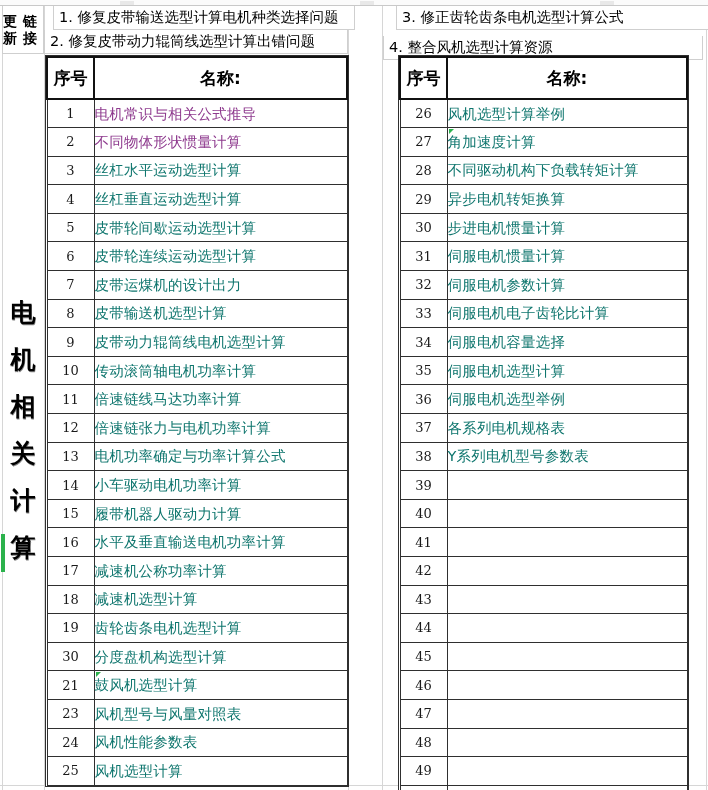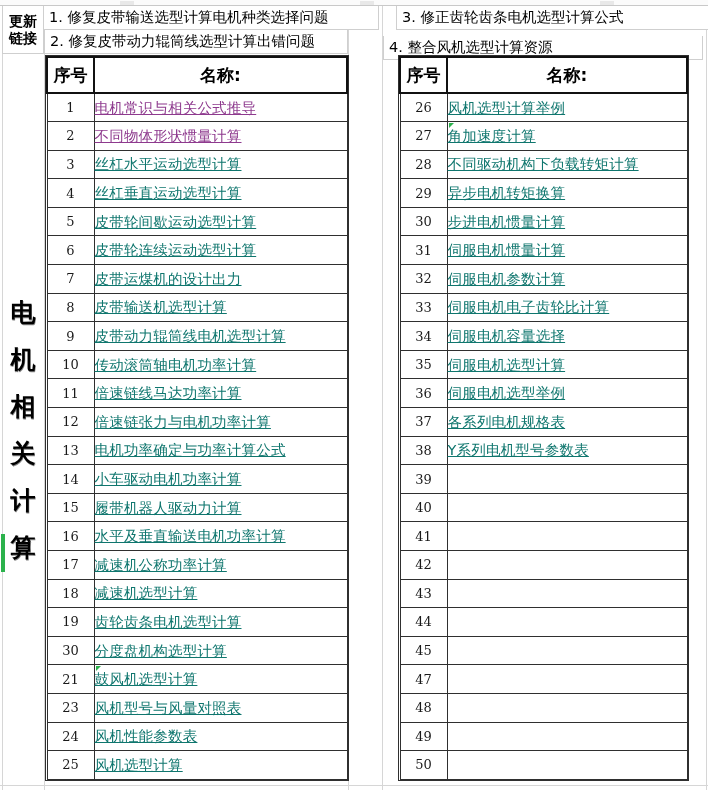--- a/index.html
+++ b/index.html
@@ -31,21 +31,21 @@
   .clipped-row .stub { position: absolute; top: 1px; height: 4px; background: #e8e8e8; }
 
   
   .update-links {
     position: absolute;
     left: 2px; top: 6px;
     width: 42px; height: 48px;
     border: 1px solid #cfcfcf;
     border-top: none;
     background: #ffffff;
-    display: flex; flex-direction: column;
+    display: flex; flex-direction: row;
     align-items: center; justify-content: center;
     font-weight: bold;
     font-size: 14px;
     line-height: 1.15;
     color: #000;
     letter-spacing: 0px;
   }
   .update-links span { display: block; }
 
   
@@ -54,21 +54,21 @@
     height: 24px;
     display: flex; align-items: center;
     padding-left: 5px;
     font-size: 14.5px;
     color: #000;
     background: #ffffff;
     border: 1px solid #cfcfcf;
     white-space: nowrap;
     overflow: hidden;
   }
-  .note.l1 { left: 43px; top: 6px;  width: 336px; border-top: none; }
+  .note.l1 { left: 53px; top: 6px;  width: 302px; border-top: none; }
   .note.l2 { left: 44px; top: 30px; width: 304px; border-top: none; }
   .note.r1 { left: 396px; top: 6px;  width: 336px; border-top: none; }
   .note.r2 { left: 383px; top: 36px; width: 320px; border-top: none; }
 
   
   .vlabel {
     position: absolute;
     left: 6px; top: 300px;
     width: 34px; height: 260px;
     display: flex; flex-direction: column;
@@ -109,41 +109,40 @@
 
   .col-no   { width: 47px;  text-align: center; }
   .col-name-l { width: 253px; }
   .col-name-r { width: 240px; }
 
   .tbl th {
     font-weight: bold;
     font-size: 17px;
     color: #000;
     text-align: center;
-    height: 36px;
+    height: 42px;
     border-width: 2px;
     border-color: #111;
     margin-top: 30px;
   }
 
   .cell-no {
     font-size: 13px;
     color: #1a1a1a;
     text-align: center;
     font-family: "DejaVu Serif", "Liberation Serif", serif;
   }
 
   .cell-name {
     padding-left: 6px;
     position: relative;
   }
 
   .link {
     font-size: 14.5px;
-    text-decoration: underline;
     cursor: pointer;
     white-space: nowrap;
     letter-spacing: 0.2px;
   }
   .link.unvisited { color: #0f766e; }
   .link.visited   { color: #8e3a8e; }
 
   
   .marker {
     position: absolute;
@@ -384,20 +383,24 @@
         </tr>
         <tr>
           <td class="col-no cell-no">44</td>
           <td class="col-name-r cell-name"></td>
         </tr>
         <tr>
           <td class="col-no cell-no">45</td>
           <td class="col-name-r cell-name"></td>
         </tr>
         <tr>
+          <td class="col-no cell-no">46</td>
+          <td class="col-name-r cell-name"></td>
+        </tr>
+        <tr>
           <td class="col-no cell-no">47</td>
           <td class="col-name-r cell-name"></td>
         </tr>
         <tr>
           <td class="col-no cell-no">48</td>
           <td class="col-name-r cell-name"></td>
         </tr>
         <tr>
           <td class="col-no cell-no">49</td>
           <td class="col-name-r cell-name"></td>

